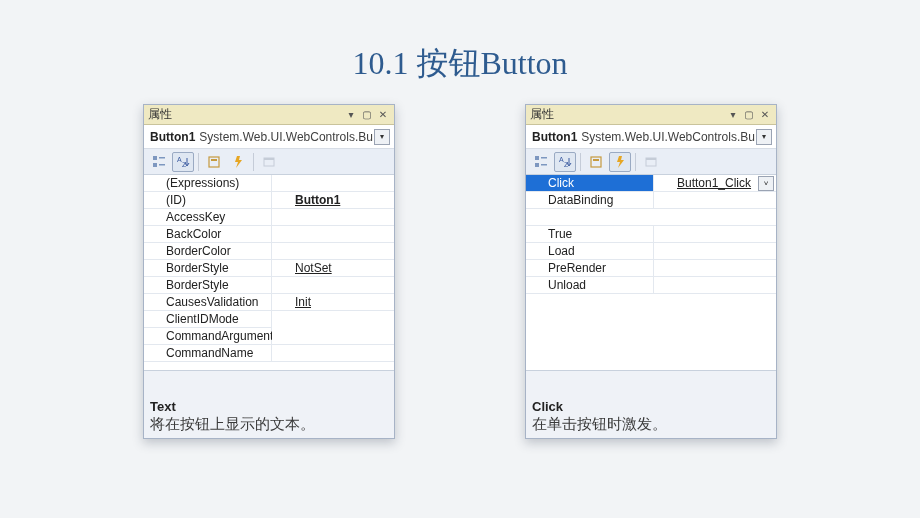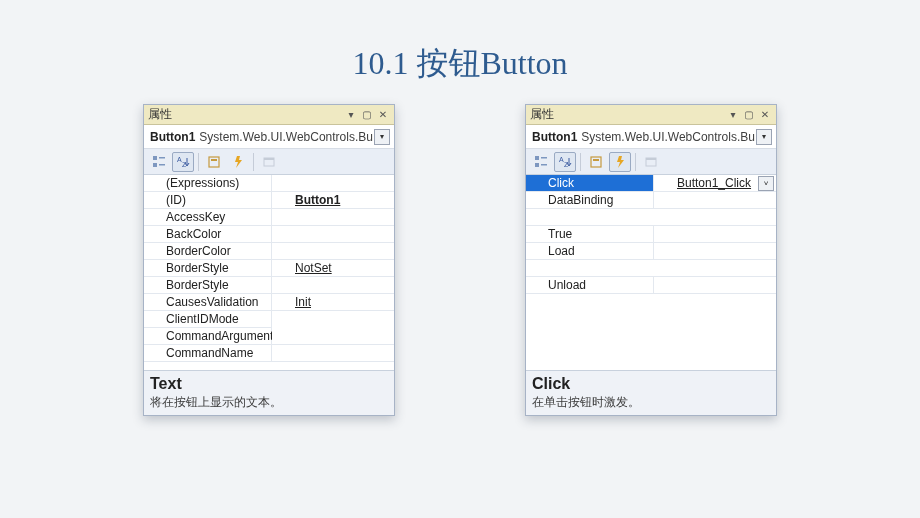--- a/index.html
+++ b/index.html
@@ -77,22 +77,22 @@
   }
   .prop-name { width: 128px; padding-left: 22px; border-right: 1px solid #e3e8ef; border-bottom: 1px solid #e3e8ef; }
   .prop-val  { flex: 1; padding-left: 23px; border-bottom: 1px solid #e3e8ef; background: #fff; text-decoration: underline; }
   .prop-val.bold { font-weight: bold; }
   .grid-row.selected .prop-name { background: #1e6fd6; color: #fff; }
   .grid-row.selected .prop-val { background: #fff; }
   .val-dd { float: right; width: 16px; height: 15px; margin: 1px 2px 0 0; border: 1px solid #9aa3b3; background: #eef1f5; display: flex; align-items: center; justify-content: center; font-size: 8px; }
   .desc {
     background: #eff2f7; min-height: 44px; padding: 4px 6px;
   }
-  .desc-title { font-weight: bold; font-size: 16px; }
-  .desc-text { font-size: 12px; color: #3a3a3a; padding-top: 1px; }
+  .desc-title { font-weight: bold; font-size: 13px; margin-top: 24px; }
+  .desc-text { font-size: 15px; color: #3a3a3a; padding-top: 1px; }
   
   .tbtn svg { width: 14px; height: 14px; }
 </style>
 </head>
 <body>
 
 <div class="page-title">10.1 按钮Button</div>
 
 <div class="panels">
 
@@ -257,20 +257,21 @@
         </div>
         <div class="grid-row">
           <div class="prop-name">True</div>
           <div class="prop-val"></div>
         </div>
         <div class="grid-row">
           <div class="prop-name">Load</div>
           <div class="prop-val"></div>
         </div>
         <div class="grid-row">
+          <div class="prop-name">PreRender</div>
           <div class="prop-val"></div>
         </div>
         <div class="grid-row">
           <div class="prop-name">Unload</div>
           <div class="prop-val"></div>
         </div>
       </div>
     <div class="desc">
       <div class="desc-title">Click</div>
       <div class="desc-text">在单击按钮时激发。</div>

